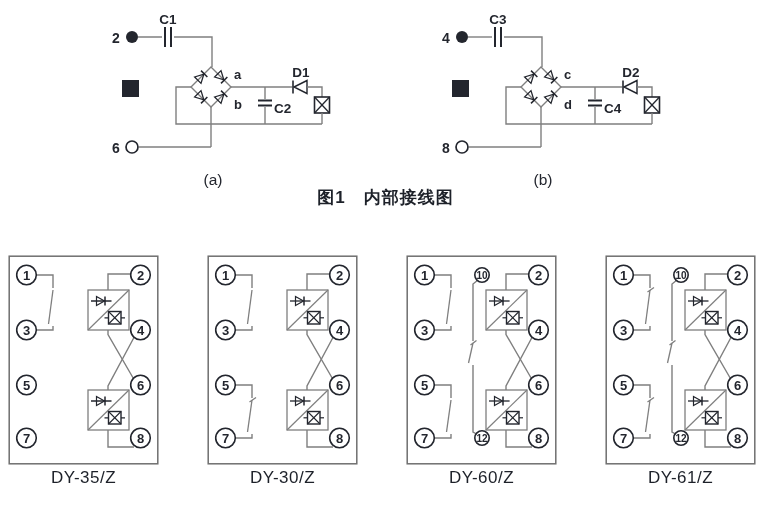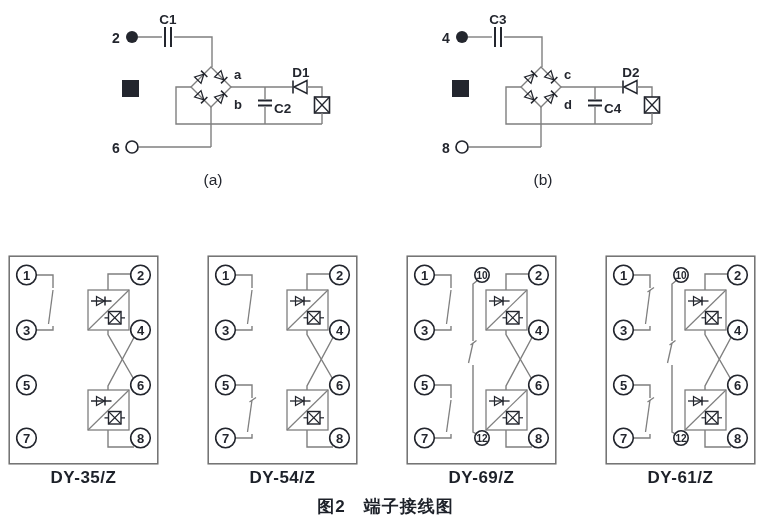--- a/index.html
+++ b/index.html
@@ -23,21 +23,21 @@
   }
   #fig1-caption{top:186px;}
   #fig2-caption{top:495px;}
   #boxes-row{
     position:absolute;top:255px;left:8px;
     display:flex;gap:48px;
   }
   .terminal-box{width:151px;display:flex;flex-direction:column;align-items:center;}
   .model-label{
     margin-top:3px;
-    font-size:17px;font-weight:700;color:#1d2129;
+    font-size:17px;font-weight:400;color:#1d2129;
     letter-spacing:0.5px;
   }
 </style>
 </head>
 <body>
 
 <div class="page">
   <svg id="circuit-a" class="circuit-svg" width="240" height="190" viewBox="0 0 240 190">
       <polyline points="38,32 62,32" fill="none" stroke="#7f7f7f" stroke-width="1.4"></polyline>
       <line x1="65" y1="22" x2="65" y2="42" stroke="#23262e" stroke-width="2"></line>
@@ -129,20 +129,21 @@
       <line x1="214.5" y1="92" x2="229.5" y2="108" stroke="#23262e" stroke-width="1.2"></line>
       <line x1="214.5" y1="108" x2="229.5" y2="92" stroke="#23262e" stroke-width="1.2"></line>
       <polyline points="222,108 222,119" fill="none" stroke="#7f7f7f" stroke-width="1.4"></polyline>
       <circle cx="32" cy="32" r="6" fill="#23262e"></circle>
       <circle cx="32" cy="142" r="6" fill="#fff" stroke="#23262e" stroke-width="1.7"></circle>
       <text x="16" y="37.5" text-anchor="middle" font-size="14" font-weight="700" fill="#23262e" font-family="&quot;Liberation Sans&quot;, sans-serif">4</text>
       <text x="16" y="147.5" text-anchor="middle" font-size="14" font-weight="700" fill="#23262e" font-family="&quot;Liberation Sans&quot;, sans-serif">8</text>
       <rect x="22" y="75" width="17" height="17" fill="#23262e"></rect>
       <text x="113" y="180" text-anchor="middle" font-size="15.5" font-weight="400" fill="#23262e" font-family="&quot;Liberation Sans&quot;, sans-serif">(b)</text>
     </svg>
+  <div id="fig1-caption" class="fig-caption">图1　内部接线图</div>
 
   <div id="boxes-row">
       <div class="terminal-box">
         <svg width="151" height="210" viewBox="0 0 151 210">
           <rect x="1.2" y="1.2" width="148.6" height="207.6" fill="none" stroke="#6f6f6f" stroke-width="1.5"></rect>
           <polyline points="122.7,19 100,19 100,35" fill="none" stroke="#7f7f7f" stroke-width="1.4"></polyline>
           <rect x="80" y="35" width="41" height="40" fill="#fff" stroke="#7f7f7f" stroke-width="1.3"></rect>
           <line x1="80" y1="75" x2="121" y2="35" stroke="#7f7f7f" stroke-width="1.2"></line>
           <line x1="83" y1="46" x2="103.5" y2="46" stroke="#23262e" stroke-width="1.3"></line>
           <polygon points="88.5,41.5 88.5,50.5 96.5,46" fill="none" stroke="#23262e" stroke-width="1.2"></polygon>
@@ -227,21 +228,21 @@
           <text x="18.5" y="187.68" text-anchor="middle" font-size="13" font-weight="700" fill="#23262e" font-family="&quot;Liberation Sans&quot;, sans-serif">7</text>
           <circle cx="132.5" cy="20" r="9.8" fill="#fff" stroke="#23262e" stroke-width="1.6"></circle>
           <text x="132.5" y="24.68" text-anchor="middle" font-size="13" font-weight="700" fill="#23262e" font-family="&quot;Liberation Sans&quot;, sans-serif">2</text>
           <circle cx="132.5" cy="75" r="9.8" fill="#fff" stroke="#23262e" stroke-width="1.6"></circle>
           <text x="132.5" y="79.68" text-anchor="middle" font-size="13" font-weight="700" fill="#23262e" font-family="&quot;Liberation Sans&quot;, sans-serif">4</text>
           <circle cx="132.5" cy="130" r="9.8" fill="#fff" stroke="#23262e" stroke-width="1.6"></circle>
           <text x="132.5" y="134.68" text-anchor="middle" font-size="13" font-weight="700" fill="#23262e" font-family="&quot;Liberation Sans&quot;, sans-serif">6</text>
           <circle cx="132.5" cy="183" r="9.8" fill="#fff" stroke="#23262e" stroke-width="1.6"></circle>
           <text x="132.5" y="187.68" text-anchor="middle" font-size="13" font-weight="700" fill="#23262e" font-family="&quot;Liberation Sans&quot;, sans-serif">8</text>
         </svg>
-        <div class="model-label">DY-54/Z</div>
+        <div class="model-label">DY-30/Z</div>
       </div>
       <div class="terminal-box">
         <svg width="151" height="210" viewBox="0 0 151 210">
           <rect x="1.2" y="1.2" width="148.6" height="207.6" fill="none" stroke="#6f6f6f" stroke-width="1.5"></rect>
           <polyline points="122.7,19 100,19 100,35" fill="none" stroke="#7f7f7f" stroke-width="1.4"></polyline>
           <rect x="80" y="35" width="41" height="40" fill="#fff" stroke="#7f7f7f" stroke-width="1.3"></rect>
           <line x1="80" y1="75" x2="121" y2="35" stroke="#7f7f7f" stroke-width="1.2"></line>
           <line x1="83" y1="46" x2="103.5" y2="46" stroke="#23262e" stroke-width="1.3"></line>
           <polygon points="88.5,41.5 88.5,50.5 96.5,46" fill="none" stroke="#23262e" stroke-width="1.2"></polygon>
           <line x1="97" y1="41.5" x2="97" y2="50.5" stroke="#23262e" stroke-width="1.5"></line>
@@ -285,21 +286,21 @@
           <text x="132.5" y="79.68" text-anchor="middle" font-size="13" font-weight="700" fill="#23262e" font-family="&quot;Liberation Sans&quot;, sans-serif">4</text>
           <circle cx="132.5" cy="130" r="9.8" fill="#fff" stroke="#23262e" stroke-width="1.6"></circle>
           <text x="132.5" y="134.68" text-anchor="middle" font-size="13" font-weight="700" fill="#23262e" font-family="&quot;Liberation Sans&quot;, sans-serif">6</text>
           <circle cx="132.5" cy="183" r="9.8" fill="#fff" stroke="#23262e" stroke-width="1.6"></circle>
           <text x="132.5" y="187.68" text-anchor="middle" font-size="13" font-weight="700" fill="#23262e" font-family="&quot;Liberation Sans&quot;, sans-serif">8</text>
           <circle cx="76" cy="20" r="7.2" fill="#fff" stroke="#23262e" stroke-width="1.6"></circle>
           <text x="76" y="23.6" text-anchor="middle" font-size="10" font-weight="700" fill="#23262e" font-family="&quot;Liberation Sans&quot;, sans-serif">10</text>
           <circle cx="76" cy="183" r="7.2" fill="#fff" stroke="#23262e" stroke-width="1.6"></circle>
           <text x="76" y="186.6" text-anchor="middle" font-size="10" font-weight="700" fill="#23262e" font-family="&quot;Liberation Sans&quot;, sans-serif">12</text>
         </svg>
-        <div class="model-label">DY-69/Z</div>
+        <div class="model-label">DY-60/Z</div>
       </div>
       <div class="terminal-box">
         <svg width="151" height="210" viewBox="0 0 151 210">
           <rect x="1.2" y="1.2" width="148.6" height="207.6" fill="none" stroke="#6f6f6f" stroke-width="1.5"></rect>
           <polyline points="122.7,19 100,19 100,35" fill="none" stroke="#7f7f7f" stroke-width="1.4"></polyline>
           <rect x="80" y="35" width="41" height="40" fill="#fff" stroke="#7f7f7f" stroke-width="1.3"></rect>
           <line x1="80" y1="75" x2="121" y2="35" stroke="#7f7f7f" stroke-width="1.2"></line>
           <line x1="83" y1="46" x2="103.5" y2="46" stroke="#23262e" stroke-width="1.3"></line>
           <polygon points="88.5,41.5 88.5,50.5 96.5,46" fill="none" stroke="#23262e" stroke-width="1.2"></polygon>
           <line x1="97" y1="41.5" x2="97" y2="50.5" stroke="#23262e" stroke-width="1.5"></line>
@@ -348,14 +349,13 @@
           <circle cx="132.5" cy="183" r="9.8" fill="#fff" stroke="#23262e" stroke-width="1.6"></circle>
           <text x="132.5" y="187.68" text-anchor="middle" font-size="13" font-weight="700" fill="#23262e" font-family="&quot;Liberation Sans&quot;, sans-serif">8</text>
           <circle cx="76" cy="20" r="7.2" fill="#fff" stroke="#23262e" stroke-width="1.6"></circle>
           <text x="76" y="23.6" text-anchor="middle" font-size="10" font-weight="700" fill="#23262e" font-family="&quot;Liberation Sans&quot;, sans-serif">10</text>
           <circle cx="76" cy="183" r="7.2" fill="#fff" stroke="#23262e" stroke-width="1.6"></circle>
           <text x="76" y="186.6" text-anchor="middle" font-size="10" font-weight="700" fill="#23262e" font-family="&quot;Liberation Sans&quot;, sans-serif">12</text>
         </svg>
         <div class="model-label">DY-61/Z</div>
       </div>
     </div>
-  <div id="fig2-caption" class="fig-caption">图2　端子接线图</div>
 </div>
 
 </body></html>

